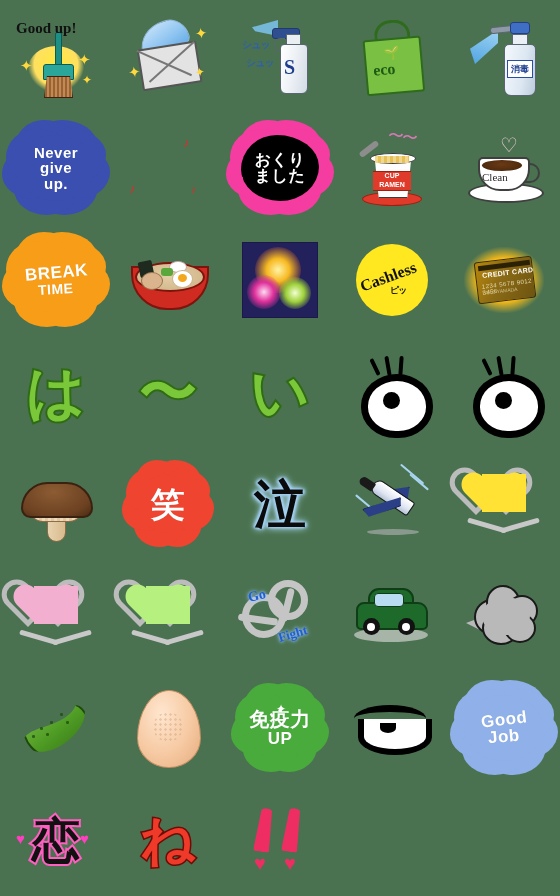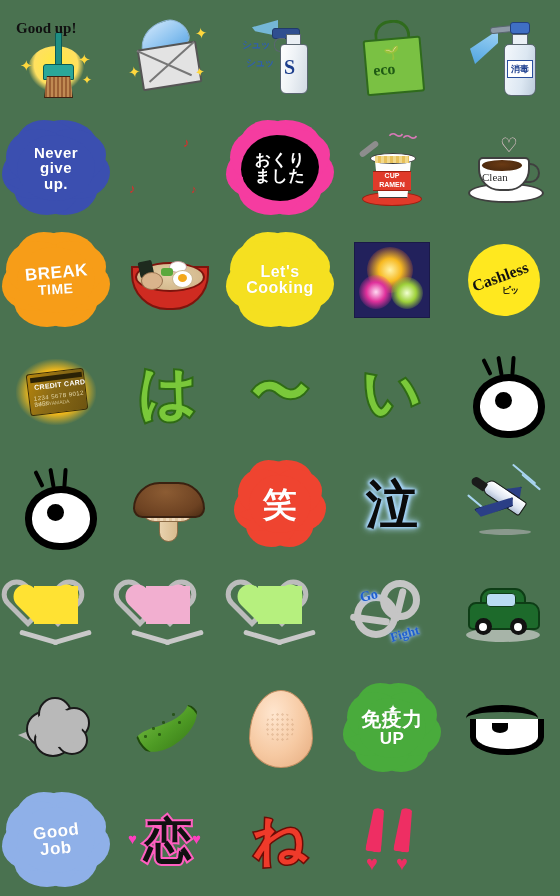--- a/index.html
+++ b/index.html
@@ -532,29 +532,20 @@
         <div class="rb-nori"></div>
         <div class="rb-naruto"></div>
         <div class="rb-chashu"></div>
         <div class="rb-negi"></div>
         <div class="rb-egg"></div>
         <div class="rb-yolk"></div>
       </div>
     </div>
   </div>
 
-  <div class="cell">
-    <div class="art">
-      <div class="bubble b-yellow">
-        <span class="tail"></span>
-        <div class="btxt" style="font-size:16px;">Let's</div>
-        <div class="btxt" style="font-size:16px;">Cooking</div>
-      </div>
-    </div>
-  </div>
 
   <div class="cell">
     <div class="art">
       <div class="fw">
         <div class="fw-burst fw1"></div>
         <div class="fw-burst fw2"></div>
         <div class="fw-burst fw3"></div>
       </div>
     </div>
   </div>

